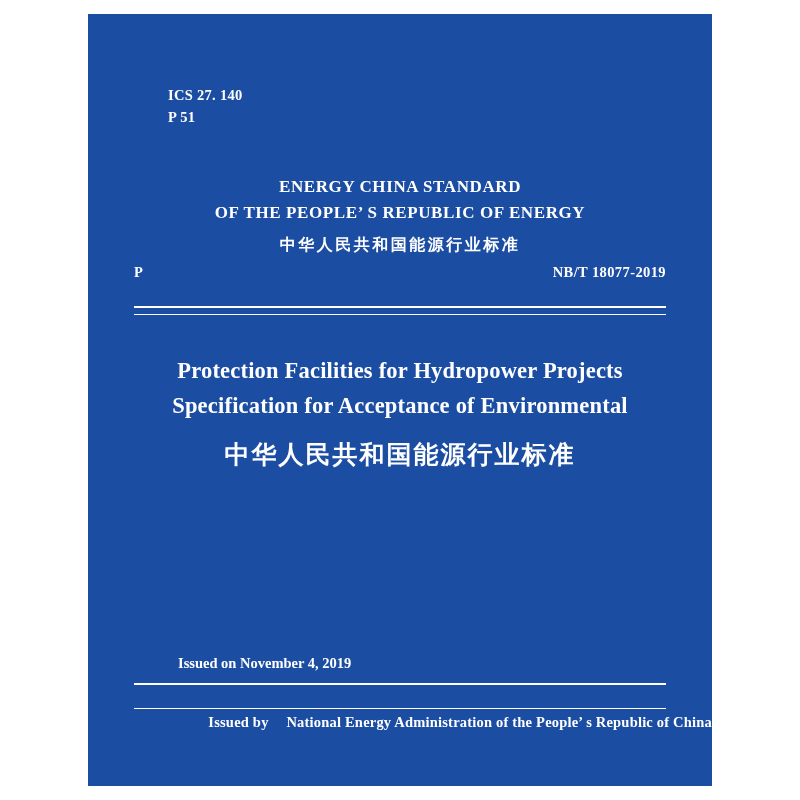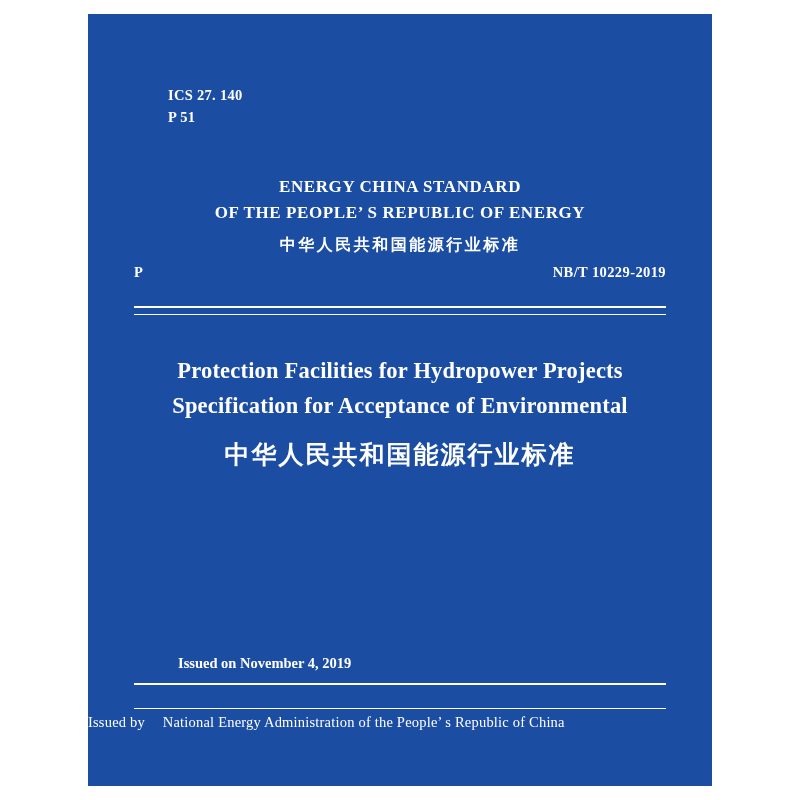--- a/index.html
+++ b/index.html
@@ -140,23 +140,23 @@
     justify-content: space-between;
     font-size: 14.5px;
     font-weight: bold;
   }
 
   .issued-by {
     position: absolute;
     left: 0;
     right: 0;
     top: 700px;
-    text-align: left;
-    font-size: 14.5px;
-    font-weight: normal;
+    text-align: right;
+    font-size: 14.5px;
+    font-weight: bold;
     letter-spacing: 0.2px;
   }
   .issued-by .label { margin-right: 14px; }
 </style>
 </head>
 <body>
 
 <div class="page">
 
   <div class="cover">
@@ -168,21 +168,21 @@
 
 
     <div class="org-block">
       <div class="org-en1">ENERGY CHINA STANDARD</div>
       <div class="org-en2">OF THE PEOPLE’ S REPUBLIC OF ENERGY</div>
       <div class="org-cn">中华人民共和国能源行业标准</div>
     </div>
 
     <div class="code-row">
       <div class="code-left">P</div>
-      <div class="code-right">NB/T 10229-2019</div>
+      <div class="code-right">NB/T 18077-2019</div>
     </div>
 
     <div class="rule rule-top"></div>
     <div class="rule rule-thin"></div>
 
     <div class="doc-title">
       <div class="title-en">Protection Facilities for Hydropower Projects</div>
       <div class="title-en">Specification for Acceptance of Environmental</div>
       <div class="title-cn">中华人民共和国能源行业标准</div>
     </div>

